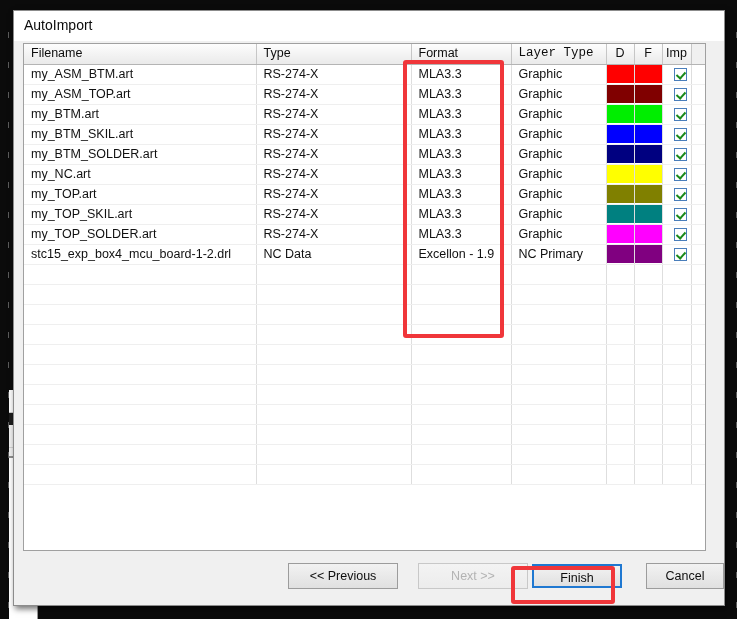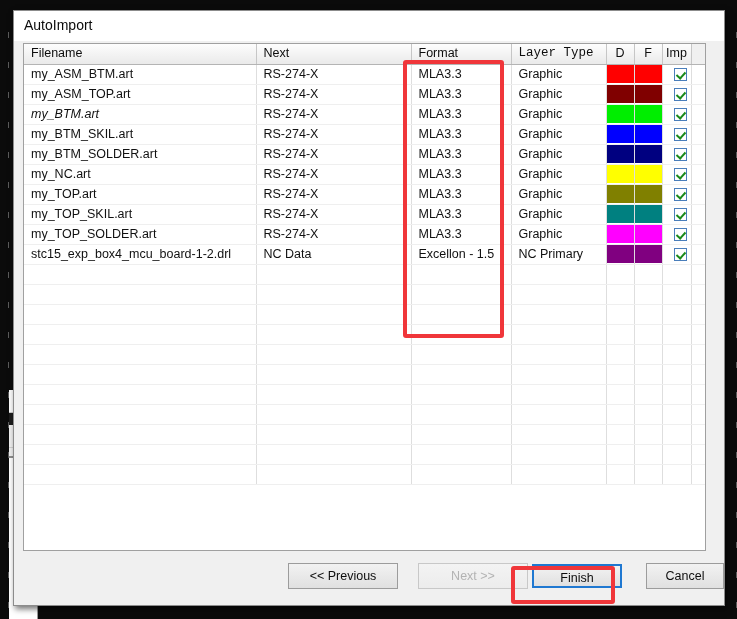--- a/index.html
+++ b/index.html
@@ -242,21 +242,21 @@
 
   <div id="dialog-header">
     <div id="dialog-title">AutoImport</div>
   </div>
 
   <div id="grid-wrap">
     <table class="grid">
       <thead>
         <tr id="header-row">
             <th style="width: 232px;">Filename</th>
-            <th style="width: 155px;">Next</th>
+            <th style="width: 155px;">Type</th>
             <th style="width: 100px;">Format</th>
             <th style="width: 95px; font-family: Liberation Mono, monospace;">Layer Type</th>
             <th class="c-center" style="width: 28px;">D</th>
             <th class="c-center" style="width: 28px;">F</th>
             <th class="c-center" style="width: 29px;">Imp</th>
             <th class="col-last" style="width: 14px; background: rgb(240, 240, 240);"></th>
           </tr>
       </thead>
       <tbody id="grid-body">
           <tr>
@@ -281,21 +281,21 @@
             <td class="swatch-cell" style="width: 28px;">
               <span class="swatch" style="background: rgb(128, 0, 0);"></span>
             </td>
             <td class="swatch-cell" style="width: 28px;">
               <span class="swatch" style="background: rgb(128, 0, 0);"></span>
             </td>
             <td class="imp-cell" style="width: 29px;"><span class="chk"></span></td>
             <td class="col-last" style="width: 14px;"></td>
           </tr>
           <tr>
-            <td style="width: 232px; font-style: italic;">my_BTM.art</td>
+            <td style="width: 232px;">my_BTM.art</td>
             <td style="width: 155px;">RS-274-X</td>
             <td style="width: 100px;">MLA3.3</td>
             <td style="width: 95px;">Graphic</td>
             <td class="swatch-cell" style="width: 28px;">
               <span class="swatch" style="background: rgb(0, 238, 0);"></span>
             </td>
             <td class="swatch-cell" style="width: 28px;">
               <span class="swatch" style="background: rgb(0, 238, 0);"></span>
             </td>
             <td class="imp-cell" style="width: 29px;"><span class="chk"></span></td>
@@ -381,21 +381,21 @@
             </td>
             <td class="swatch-cell" style="width: 28px;">
               <span class="swatch" style="background: rgb(255, 0, 255);"></span>
             </td>
             <td class="imp-cell" style="width: 29px;"><span class="chk"></span></td>
             <td class="col-last" style="width: 14px;"></td>
           </tr>
           <tr>
             <td style="width: 232px;">stc15_exp_box4_mcu_board-1-2.drl</td>
             <td style="width: 155px;">NC Data</td>
-            <td style="width: 100px;">Excellon - 1.5</td>
+            <td style="width: 100px;">Excellon - 1.9</td>
             <td style="width: 95px;">NC Primary</td>
             <td class="swatch-cell" style="width: 28px;">
               <span class="swatch" style="background: rgb(128, 0, 128);"></span>
             </td>
             <td class="swatch-cell" style="width: 28px;">
               <span class="swatch" style="background: rgb(128, 0, 128);"></span>
             </td>
             <td class="imp-cell" style="width: 29px;"><span class="chk"></span></td>
             <td class="col-last" style="width: 14px;"></td>
           </tr>

